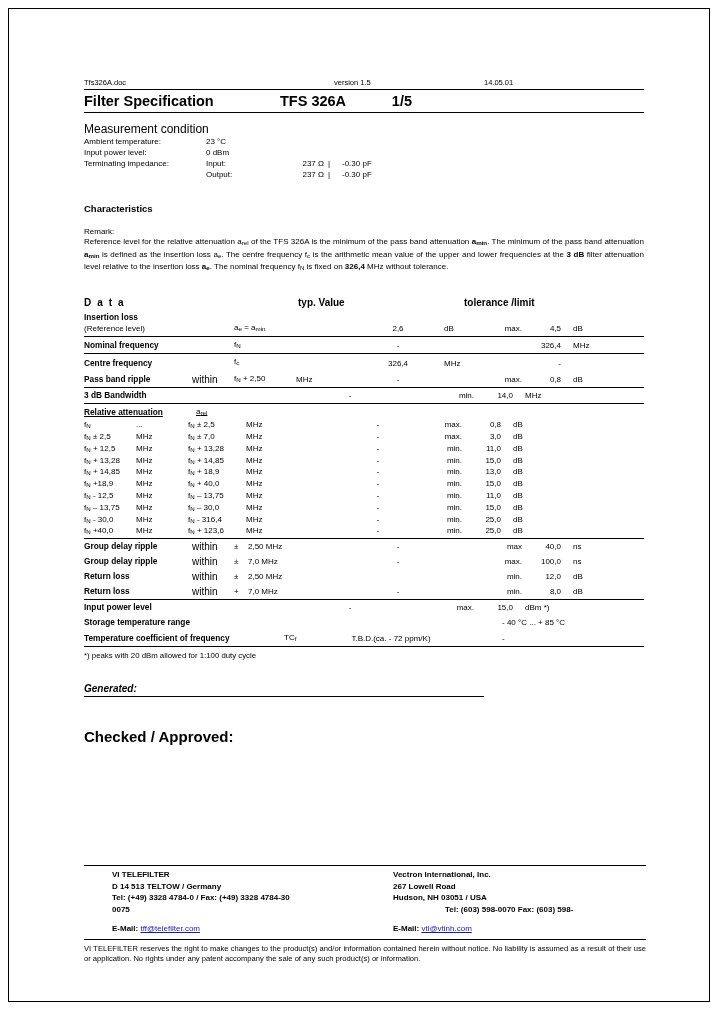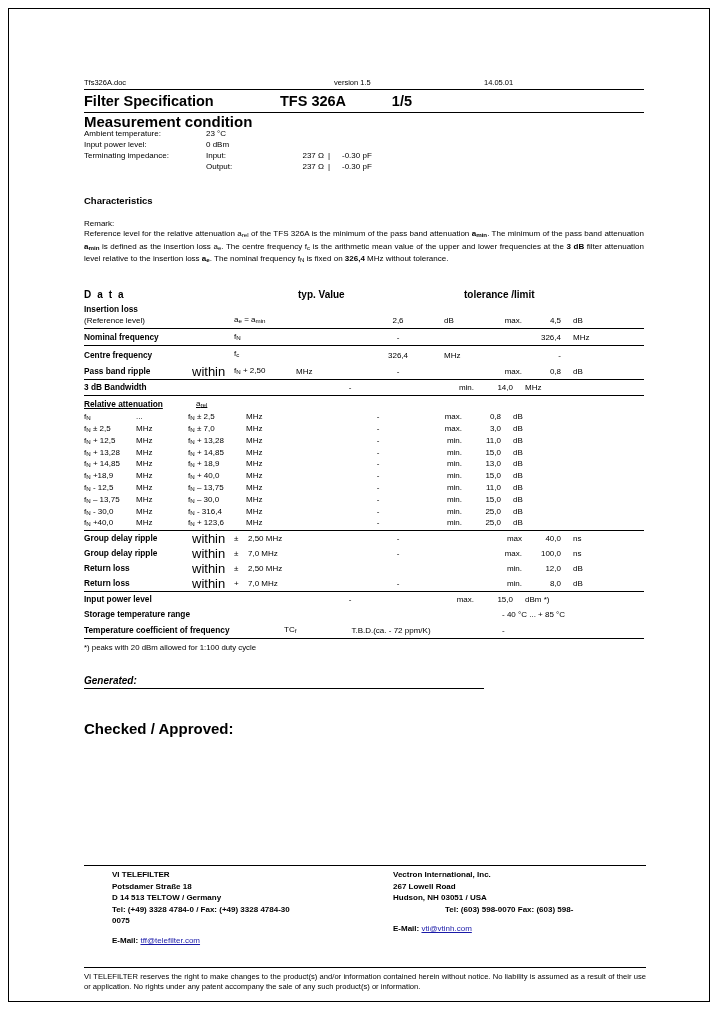--- a/index.html
+++ b/index.html
@@ -57,24 +57,24 @@
     line-height: 19px;
     padding: 2px 0 1px 0;
   }
   .titlebar .brand { width: 222px; letter-spacing: 0.3px; }
   .titlebar .spec  { width: 196px; }
   .titlebar .part  { width: 92px; }
   .titlebar .pg    { width: 40px; text-align: right; }
 
   
   .sec-title {
-    font-weight: bold;
-    font-size: 15px;
+    font-weight: normal;
+    font-size: 12px;
     line-height: 13px;
-    margin-top: 2px;
+    margin-top: 10px;
   }
   .meas-row {
     display: flex;
     font-size: 8px;
     line-height: 11px;
   }
   .meas-row .lbl { width: 122px; }
   .meas-row .c2  { width: 70px; }
   .meas-row .c3  { width: 48px; text-align: right; padding-right: 4px;}
   .meas-row .c4  { width: 14px; }
@@ -114,21 +114,21 @@
   .trow {
     display: flex;
     font-size: 8px;
     line-height: 11px;
     padding: 2px 0 2px 0;
     align-items: flex-end;
   }
   .trow.bt { border-top: 1px solid #000; }
 
   .c-name { width: 108px; font-weight: bold; font-size: 8.3px; }
-  .c-within { width: 42px; font-size: 13px; }
+  .c-within { width: 42px; font-size: 10px; }
   .c-sym { width: 14px; font-size: 8px; }
   .c-cond { width: 62px; font-size: 8px; }
   .c-cond2 { width: 56px; font-size: 8px; }
   .c-typ { width: 92px; text-align: center; font-size: 8px; }
   .c-typunit { width: 40px; font-size: 8px; }
   .c-tolpre { width: 38px; text-align: right; font-size: 8px; padding-right:5px;}
   .c-tolval { width: 34px; text-align: right; font-size: 8px; }
   .c-tolunit { width: 42px; font-size: 8px; padding-left: 12px; }
 
   .two-line .sub { font-size: 8px; line-height: 11px; }
@@ -199,21 +199,21 @@
   .mail a, .mail .lnk {
     color: #1a1aa8;
     text-decoration: underline;
     font-weight: normal;
   }
   .legal {
     font-size: 7.6px;
     line-height: 10.5px;
     padding-top: 4px;
     border-top: 1.4px solid #000;
-    margin-top: 20px;
+    margin-top: 4px;
     text-align: justify;
   }
 </style>
 </head>
 <body>
 
 <div class="page">
   <div class="sheet-border"></div>
 
   <div class="content">
@@ -521,21 +521,20 @@
       <span class="ul"></span>
     </div>
     <div class="signline2">Checked / Approved:</div>
   </div>
 
   <div class="footer">
     <div class="toprule"></div>
     <div class="fcols">
       <div class="fcol">
         <div class="name">VI TELEFILTER</div>
-        <div>Potsdamer Straße 18</div>
         <div>D 14 513 TELTOW / Germany</div>
         <div>Tel: (+49) 3328 4784-0 / Fax: (+49) 3328 4784-30</div>
         <div>0075</div>
         <div class="mail">
           <span>E-Mail:</span>
           <span class="lnk">tff@telefilter.com</span>
         </div>
       </div>
       <div class="fcol">
         <div class="name">Vectron International, Inc.</div>

